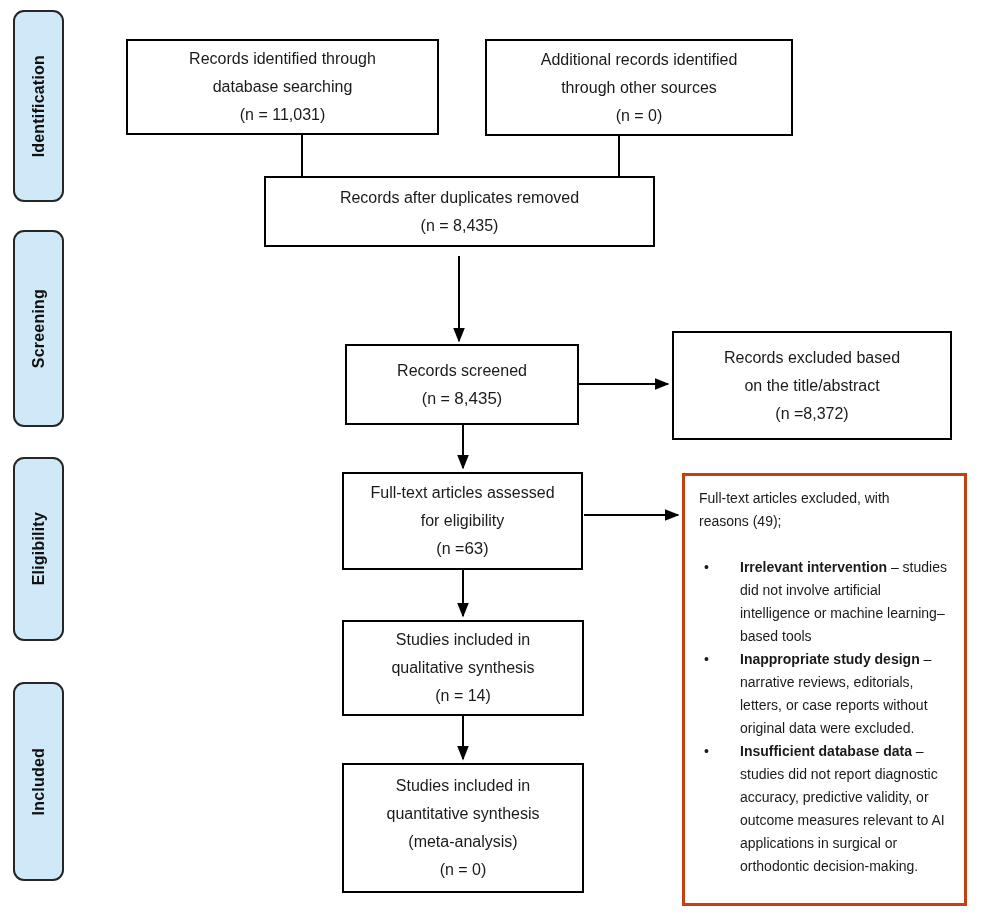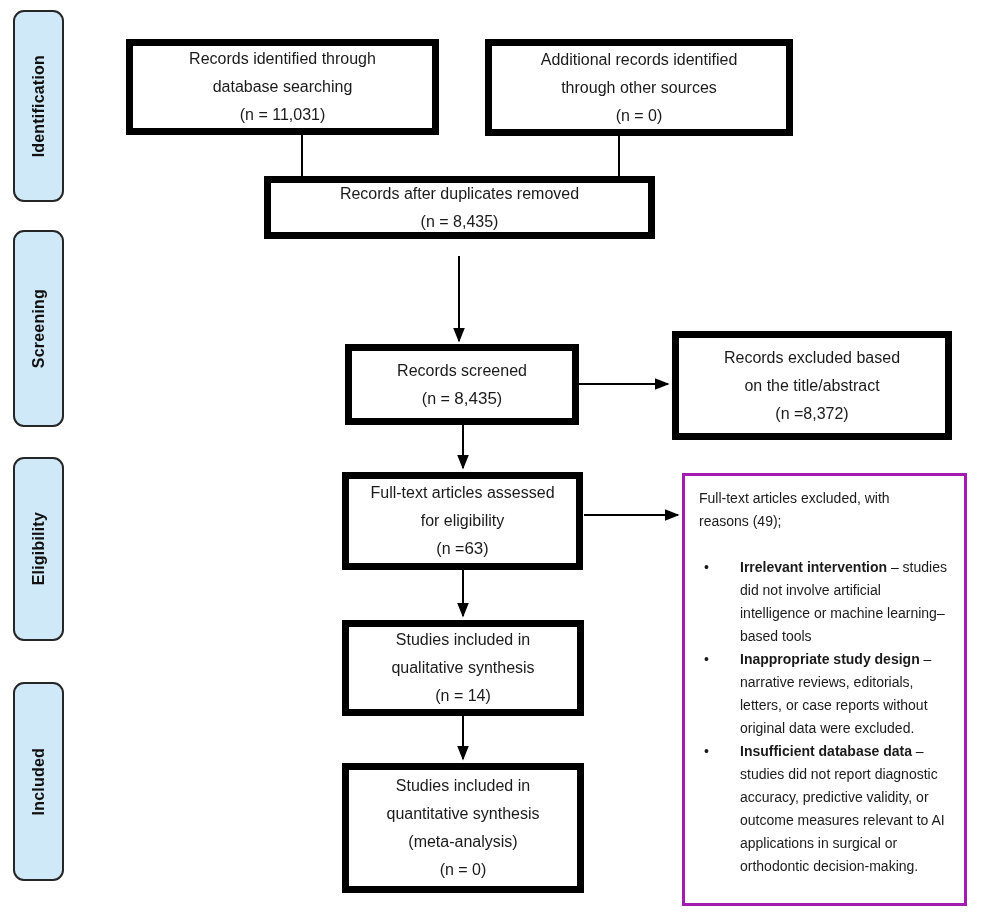--- a/index.html
+++ b/index.html
@@ -18,39 +18,39 @@
     writing-mode:vertical-rl; transform:rotate(180deg);
     font-weight:bold; font-size:16px; letter-spacing:0.2px; color:#111;
   }
   #lab-identification { left:13px; top:10px;  width:47px; height:188px; }
   #lab-screening      { left:13px; top:230px; width:47px; height:193px; }
   #lab-eligibility    { left:13px; top:457px; width:47px; height:180px; }
   #lab-included       { left:13px; top:682px; width:47px; height:195px; }
 
   
   .fbox {
-    position:absolute; background:#ffffff; border:7px solid #000000;
+    position:absolute; background:#ffffff; border:2px solid #000000;
     display:flex; flex-direction:column; align-items:center; justify-content:center;
     text-align:center; font-size:16px; line-height:28px; box-sizing:border-box;
   }
   #box-db       { left:126px; top:39px;  width:313px; height:96px; }
   #box-other    { left:485px; top:39px;  width:308px; height:97px; }
-  #box-dedup    { left:264px; top:176px; width:391px; height:63px; }
+  #box-dedup    { left:264px; top:176px; width:391px; height:71px; }
   #box-screened { left:345px; top:344px; width:234px; height:81px; }
   #box-excl1    { left:672px; top:331px; width:280px; height:109px; }
   #box-fulltext { left:342px; top:472px; width:241px; height:98px; }
   #box-qual     { left:342px; top:620px; width:242px; height:96px; }
   #box-quant    { left:342px; top:763px; width:242px; height:130px; }
 
   .serif { font-family:Liberation Sans, sans-serif; font-size:17px;margin-top:44px; }
 
   
   #box-bigexcl {
     left:682px; top:473px; width:285px; height:433px;
-    border:3px solid #a21caf;
+    border:3px solid #c2410c;
     align-items:flex-start; justify-content:flex-start; text-align:left;
     font-size:14px; line-height:23px; padding:11px 14px 10px 14px;
   }
   #box-bigexcl .spacer { height:23px; }
   ul.bullets { list-style:none; margin:0; padding:0; }
   ul.bullets li { display:flex; }
   ul.bullets .marker { width:33px; flex:0 0 33px; padding-left:5px; box-sizing:border-box; }
   ul.bullets .btext { flex:1;margin-left:8px; }
   ul.bullets b { font-weight:bold; }
 </style>

